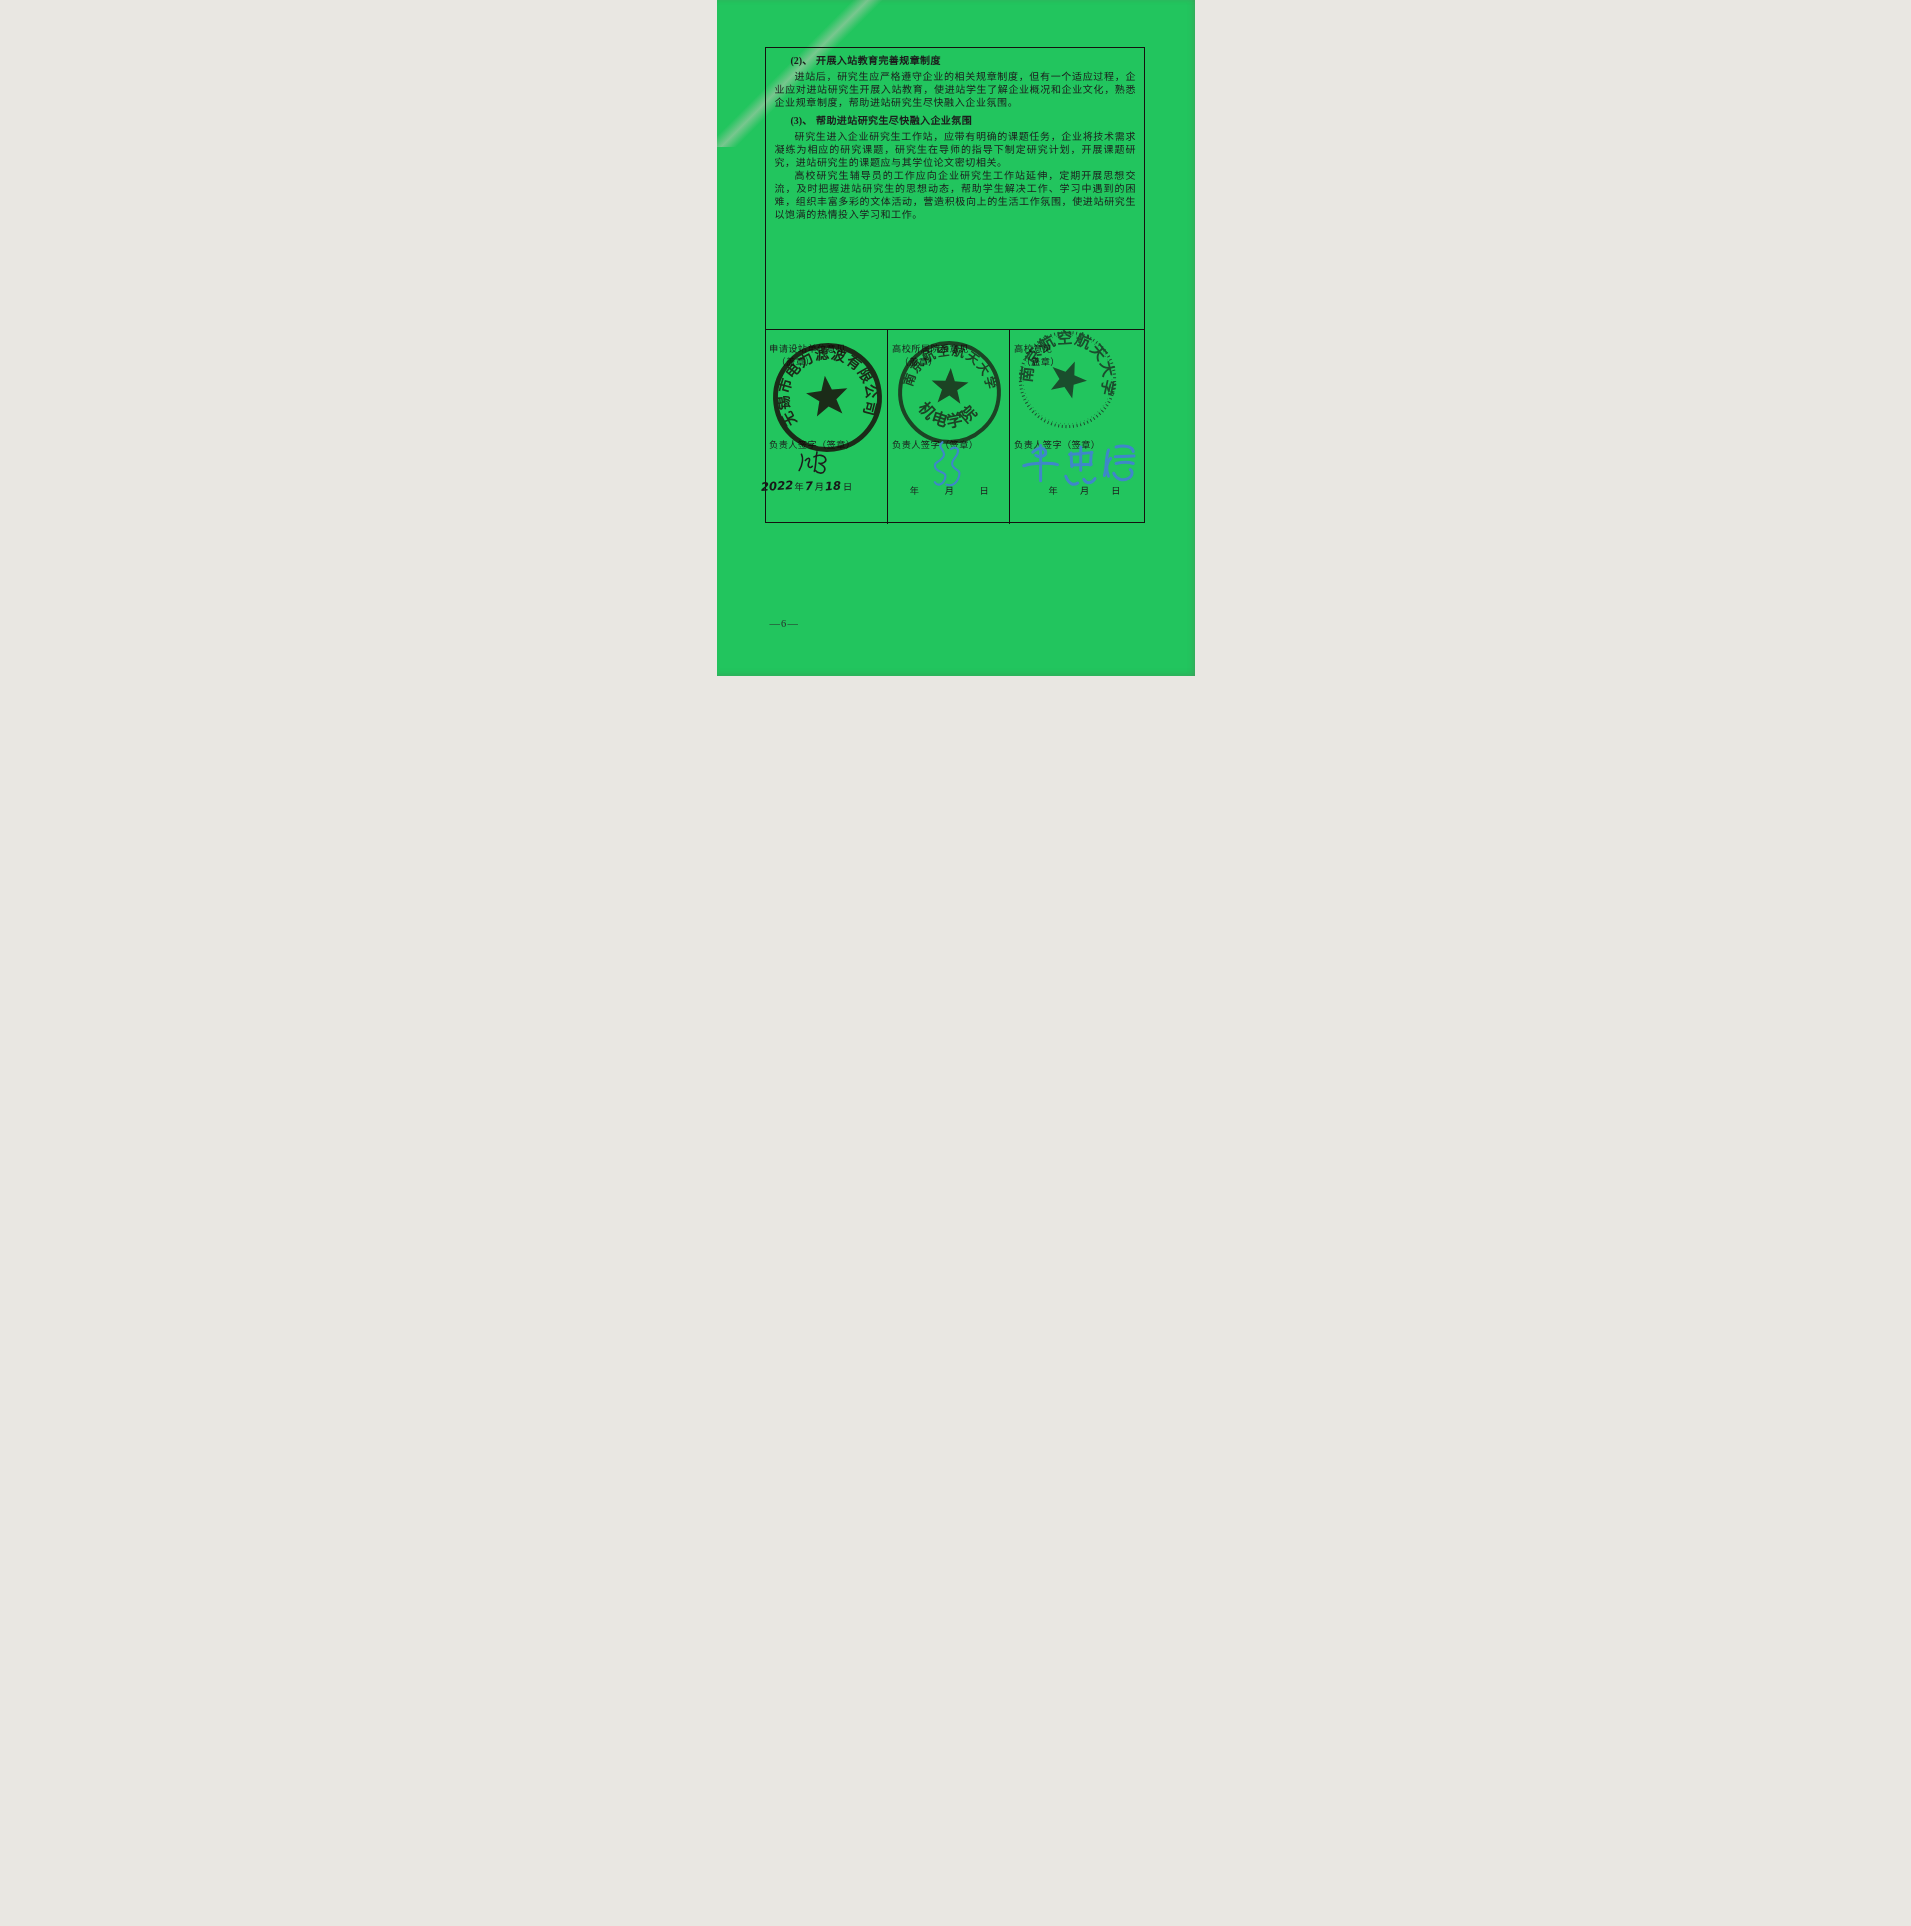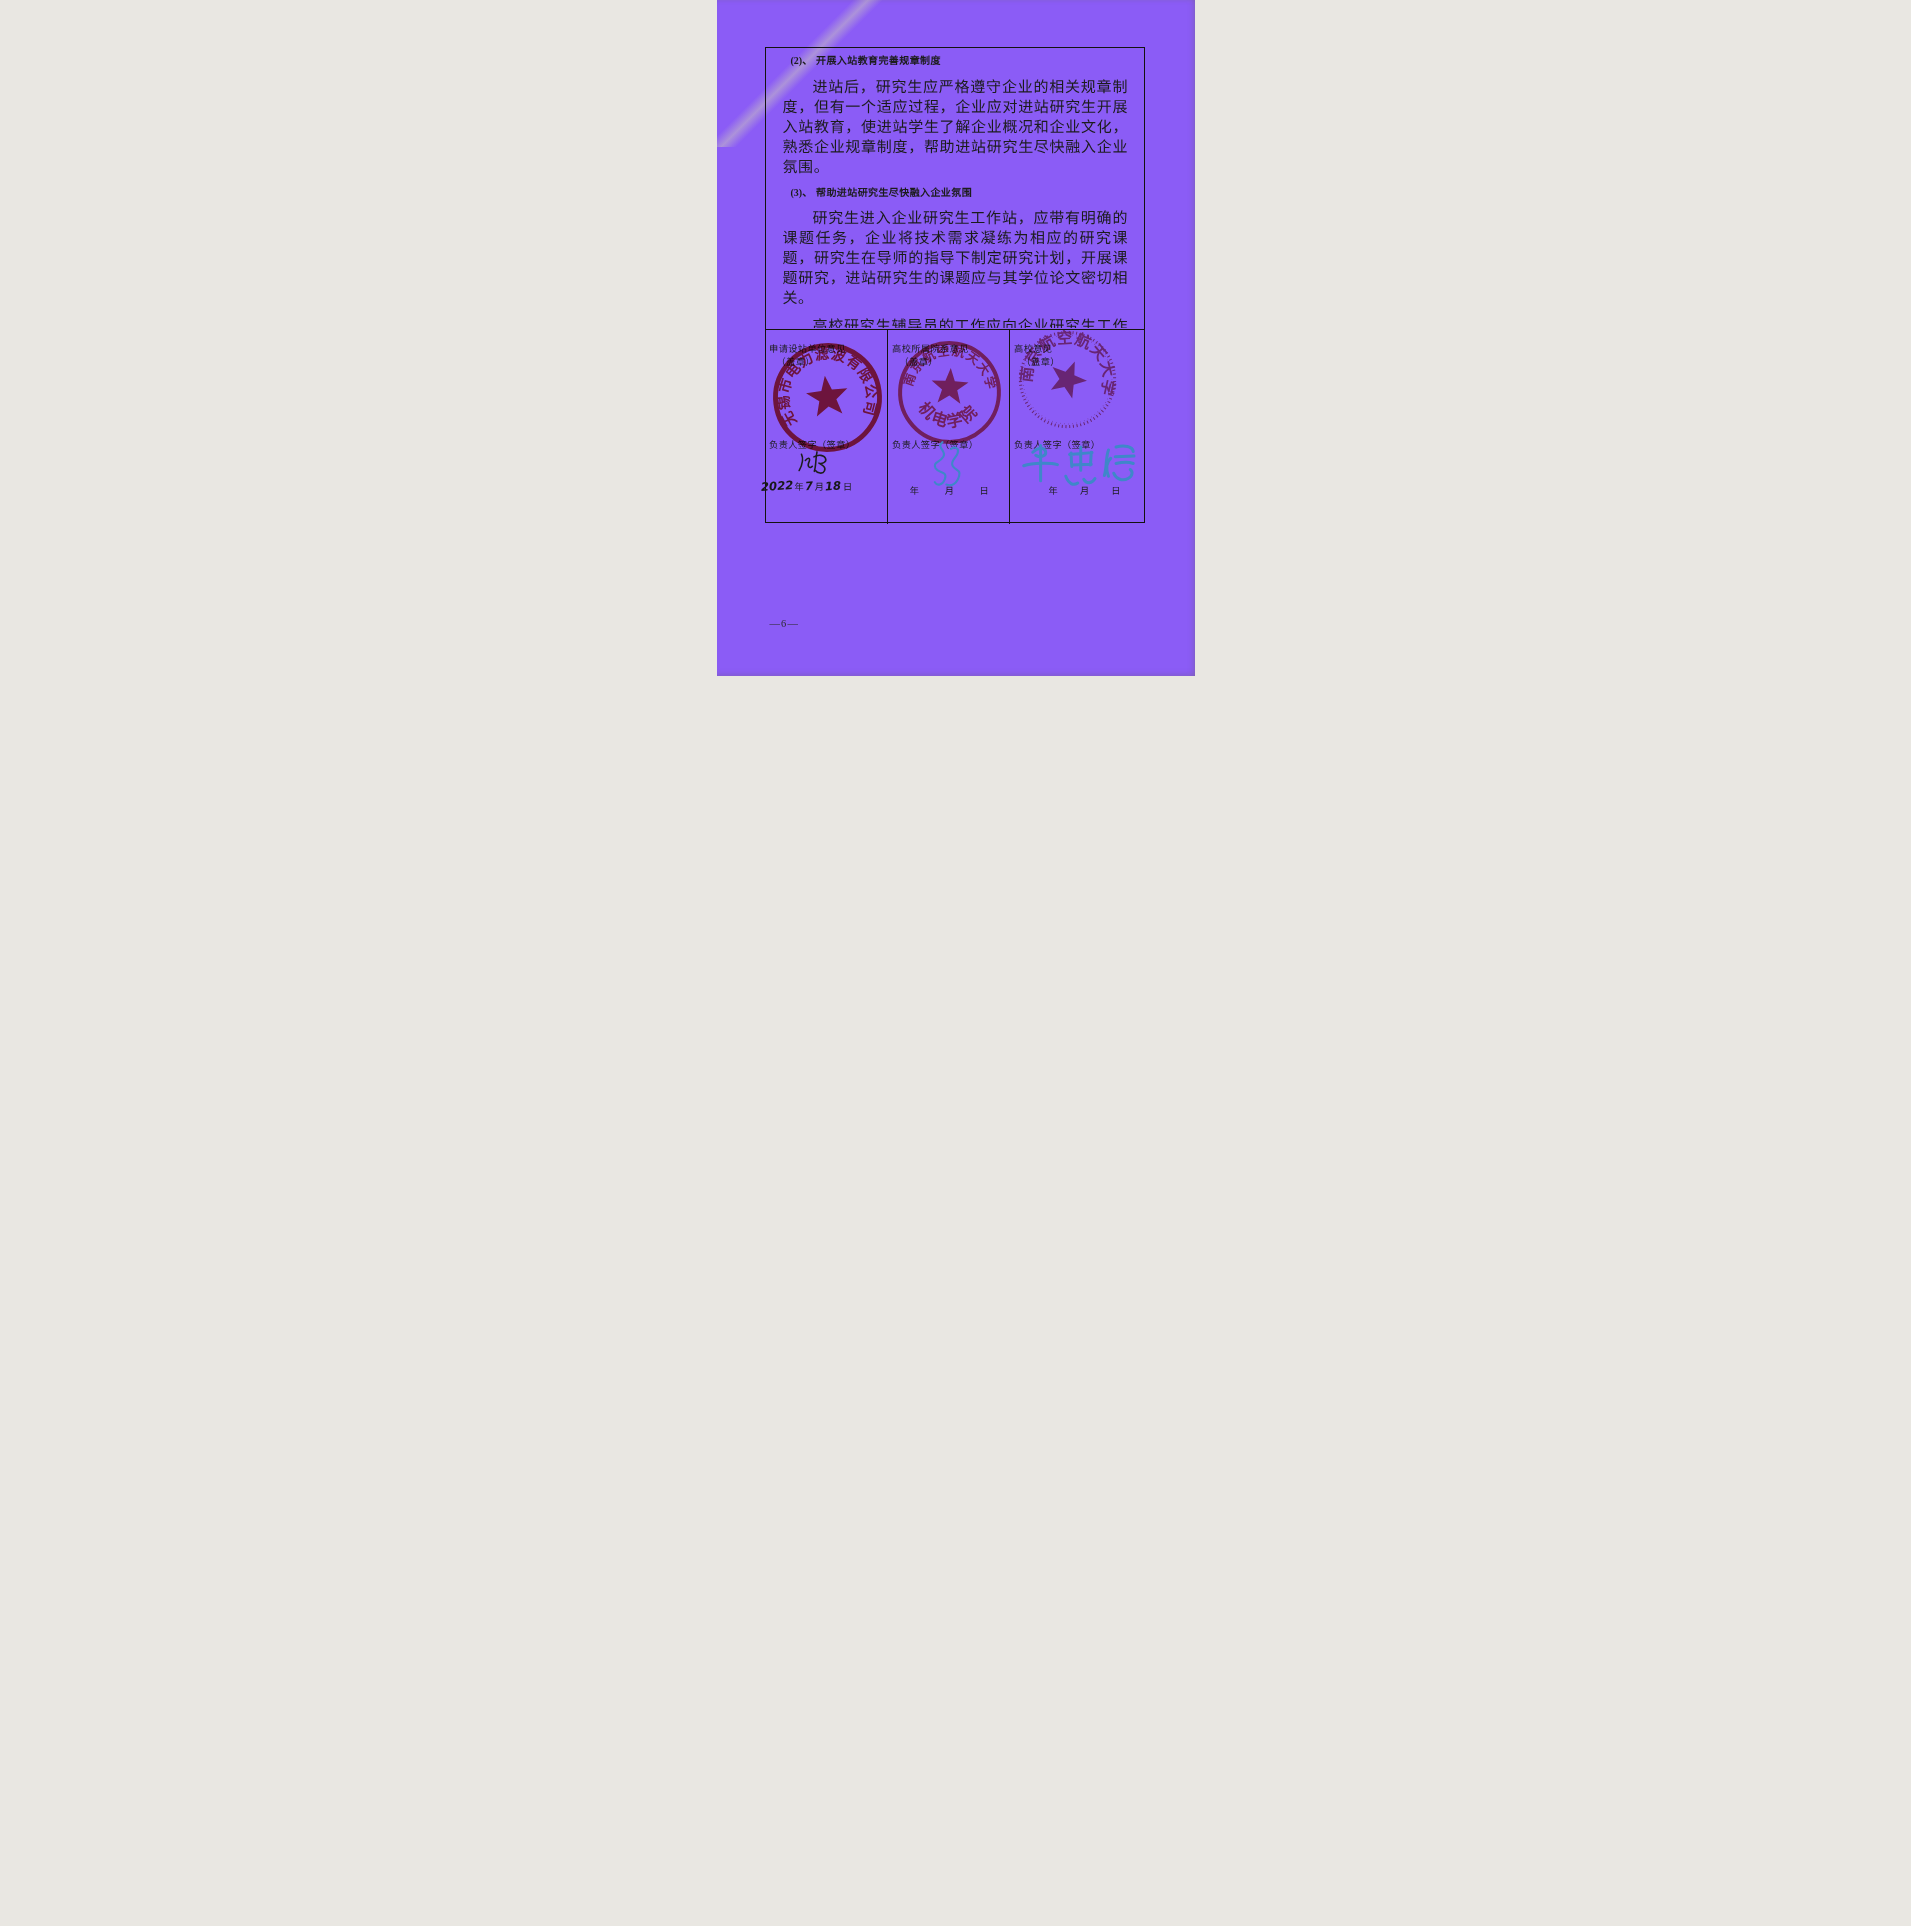--- a/index.html
+++ b/index.html
@@ -1,34 +1,34 @@
 <!DOCTYPE html>
 <html lang="zh-CN" style="font-size:6.2px"><head>
 <meta charset="utf-8">
 <style>
   html,body{margin:0;padding:0;background:#e9e7e2;}
   .stage{width:478px;height:676px;margin:0 auto;position:relative;
-         background:#8b5cf6;overflow:hidden;
+         background:#22c55e;overflow:hidden;
          font-family:"Liberation Serif","DejaVu Serif",serif;color:#1c1c1c;
          box-shadow:inset -4.6px 0 6.2px -3.9px rgba(110,104,92,.38),
                     inset 0 -4.6px 6.2px -3.9px rgba(110,104,92,.30),
                     inset 0 4.6px 5.4px -4.6px rgba(110,104,92,.18);}
   .crease{position:absolute;left:-23px;top:-15.4px;width:216px;height:162px;pointer-events:none;
           background:linear-gradient(135deg,rgba(205,200,190,0) 46%,rgba(205,200,190,.5) 50%,rgba(205,200,190,0) 54%);}
   
   .frame{position:absolute;left:48px;top:47px;width:380px;height:476px;
          border:1px solid #14120f;box-sizing:border-box;}
   
   .text-area{position:absolute;left:48px;top:47px;width:380px;height:281px;
              box-sizing:border-box;padding:4.6px 8.5px 0 10px;overflow:hidden;}
   .sec-heading{font-weight:bold;font-size:10px;line-height:15.4px;letter-spacing:0.4px;
                text-indent:1.6em;margin:1.5px 0 1.5px 0;}
   .sec-heading .num{letter-spacing:0;margin-right:3.9px;}
-  .para{font-size:15px;line-height:20px;letter-spacing:0.6px;text-align:justify;
-        text-indent:2em;margin:8px;}
+  .para{font-size:10px;line-height:13px;letter-spacing:0.6px;text-align:justify;
+        text-indent:2em;margin:0;}
   
   .sig-table{position:absolute;left:48px;top:329px;width:380px;height:195px;
              box-sizing:border-box;border-top:1px solid #14120f;display:flex;}
   .sig-cell{position:relative;box-sizing:border-box;height:100%;}
   .sig-cell.c1{width:123px;border-right:0.8px solid #14120f;}
   .sig-cell.c2{width:122px;border-right:0.8px solid #14120f;}
   .sig-cell.c3{flex:1;}
   .opinion{position:absolute;left:4.6px;top:13px;font-size:9.2px;line-height:12.7px;
            letter-spacing:0.4px;z-index:2;}
   .opinion .note{padding-left:.8em;}

